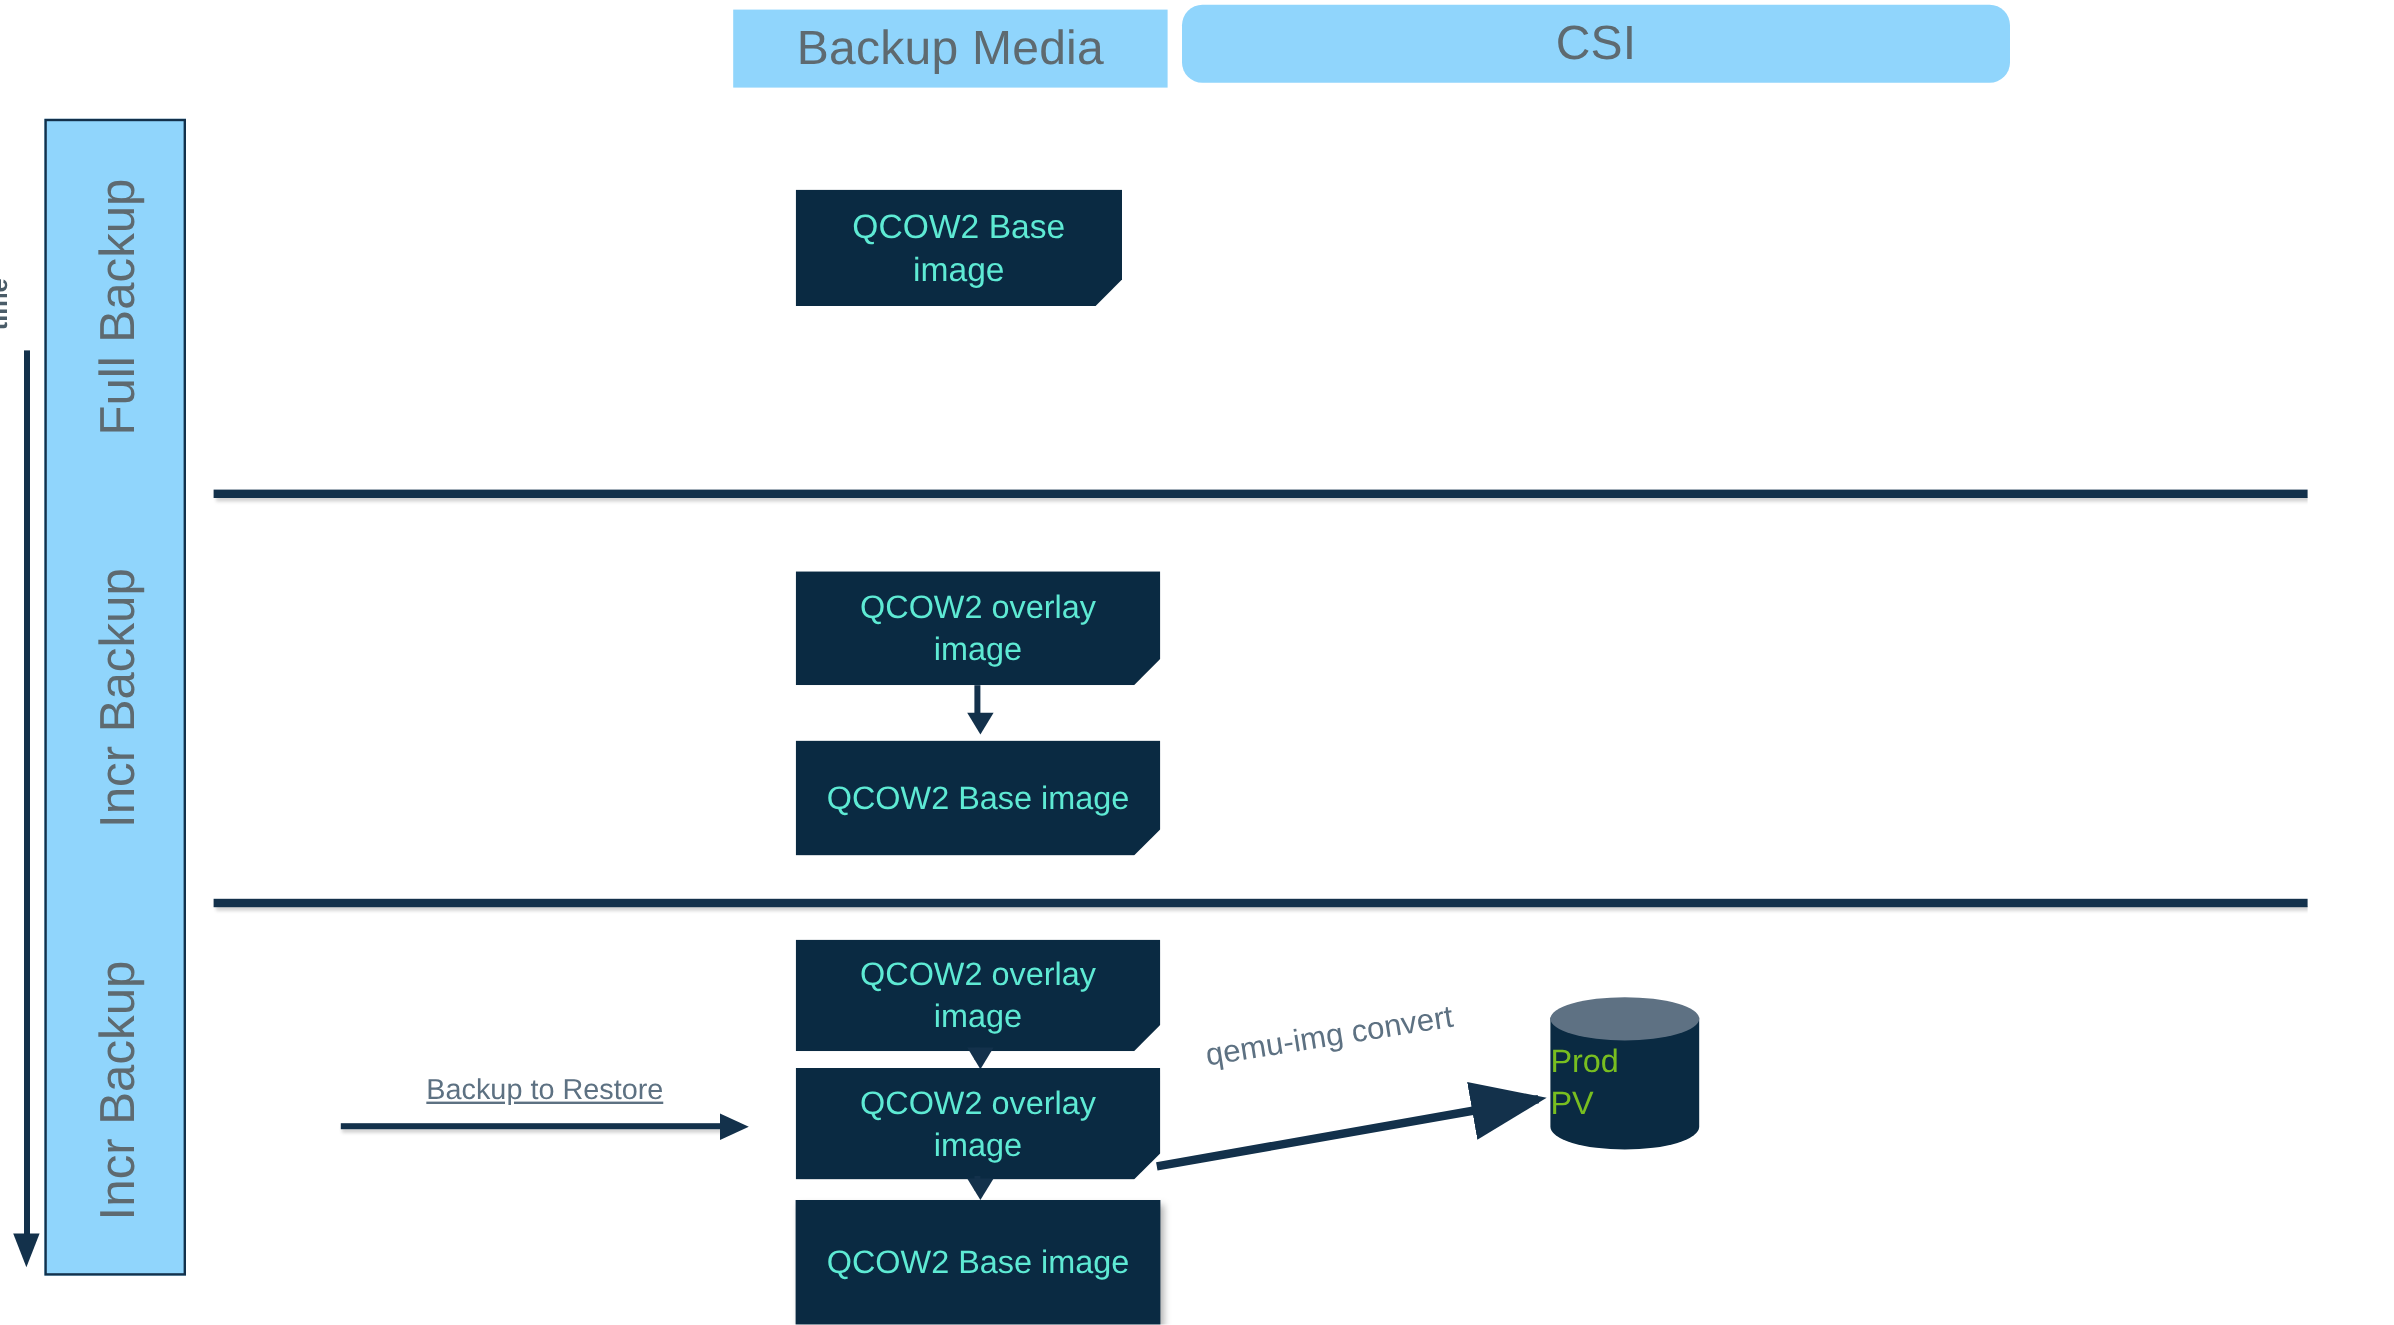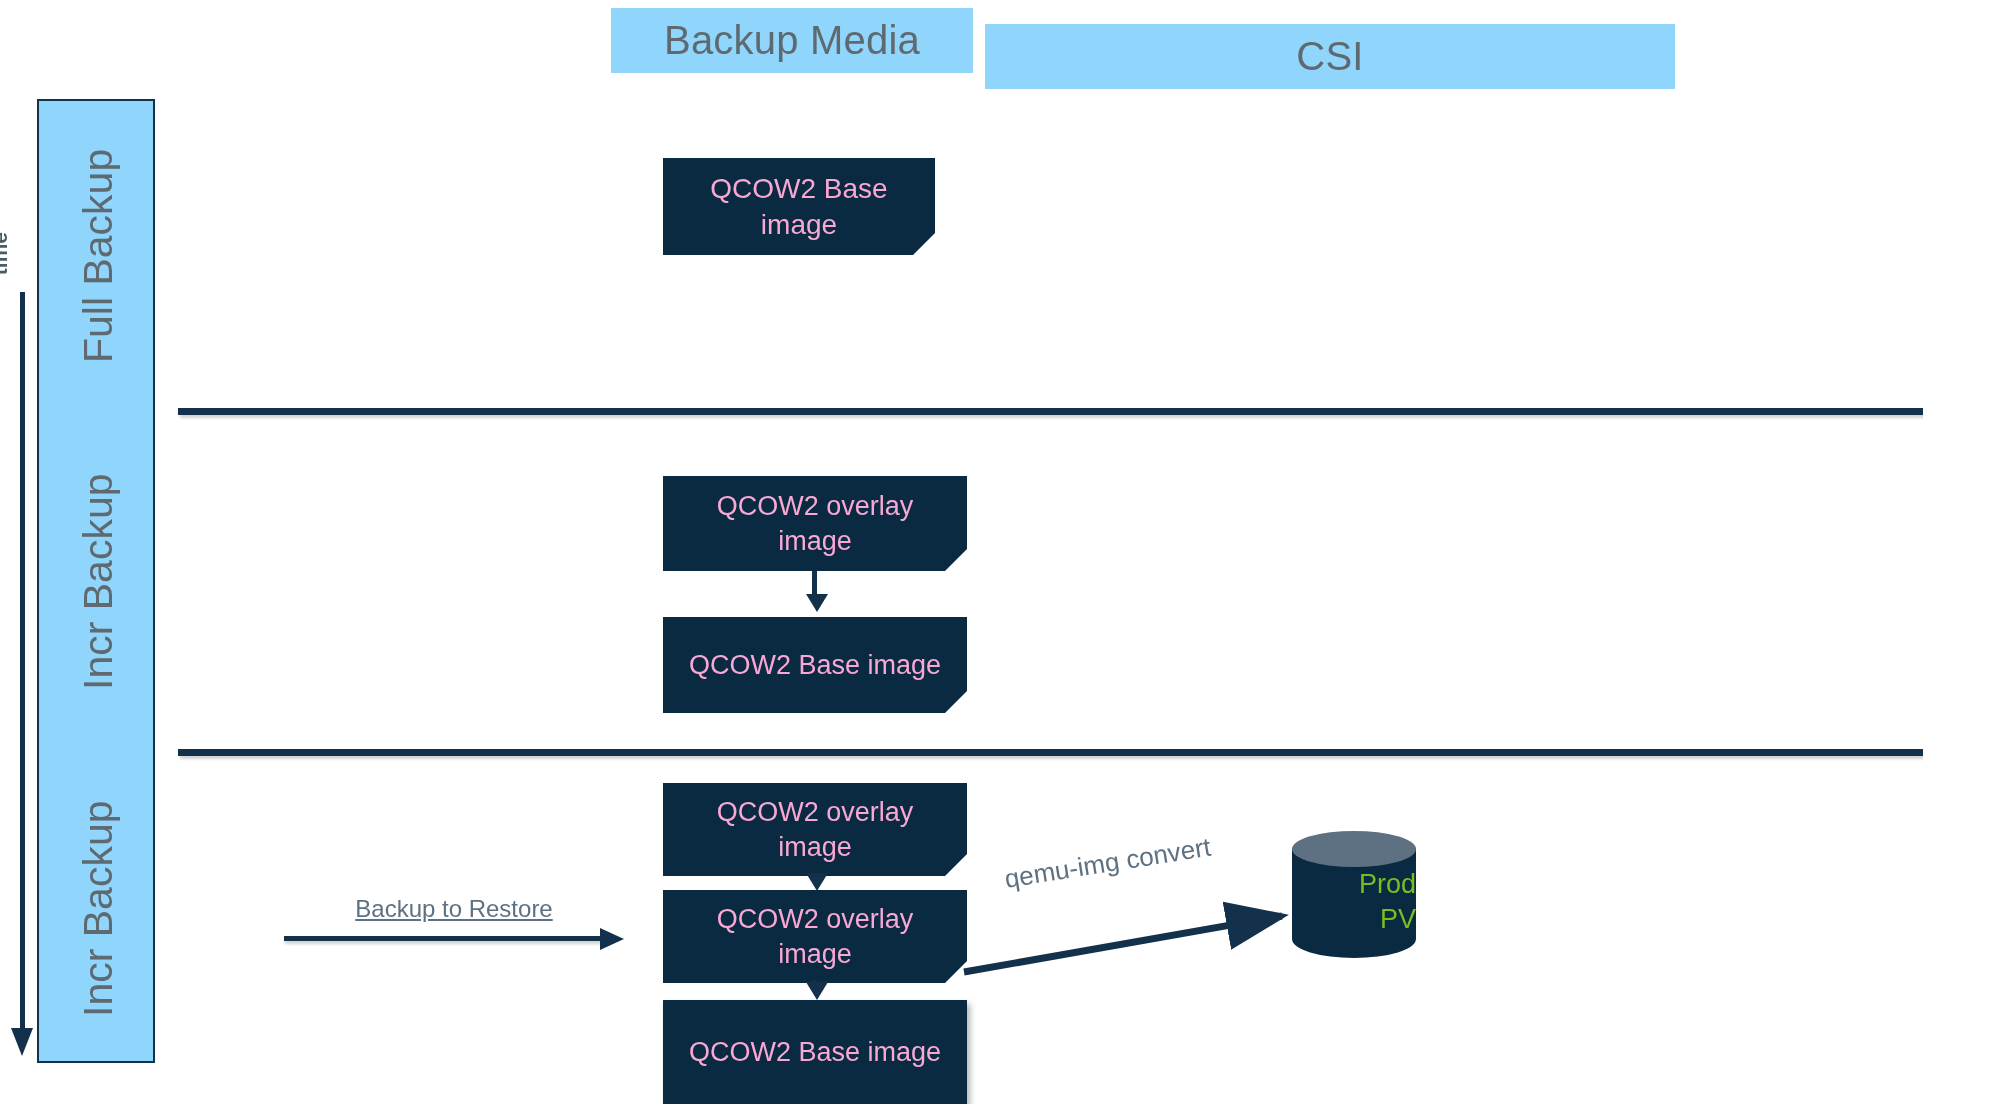--- a/index.html
+++ b/index.html
@@ -26,21 +26,21 @@
     color: #5E6A70;
     font-size: 40px;
     font-weight: 400;
     display: flex;
     align-items: center;
     justify-content: center;
     letter-spacing: 0.2px;
     white-space: nowrap;
   }
   #hdr-backup-media { left: 611px; top: 8px;  width: 362px; height: 65px; }
-  #hdr-csi          { left: 985px; top: 24px;  width: 690px; height: 65px; }
+  #hdr-csi          { left: 985px; top: 4px;  width: 690px; height: 65px; border-radius: 17px; }
 
   
   #phase-column {
     position: absolute;
     left: 37px;
     top: 99px;
     width: 118px;
     height: 964px;
     background: #90D5FC;
     border: 2px solid #13314B;
@@ -105,21 +105,21 @@
     background: #13314B;
     box-shadow: 2px 3px 3px rgba(0,0,0,0.18);
   }
   #divider-1 { top: 408px; }
   #divider-2 { top: 749px; }
 
   
   .qbox {
     position: absolute;
     background: #0A2A42;
-    color: #f9a8d4;
+    color: #5eead4;
     font-size: 27px;
     line-height: 1.28;
     text-align: center;
     display: flex;
     align-items: center;
     justify-content: center;
     padding: 0 14px;
     box-sizing: border-box;
     clip-path: polygon(0 0, 100% 0, 100% calc(100% - 22px), calc(100% - 22px) 100%, 0 100%);
     filter: drop-shadow(3px 4px 3px rgba(0,0,0,0.30));
@@ -234,21 +234,21 @@
     position: absolute;
     left: 0; top: 0;
     width: 124px; height: 36px;
     background: #5E7183;
     border-radius: 50%;
   }
   #prod-pv .cyl-label {
     position: absolute;
     left: 0; top: 36px;
     width: 124px;
-    text-align: right;
+    text-align: left;
     color: #78BE20;
     font-size: 27px;
     line-height: 1.3;
   }
 </style>
 </head>
 <body>
 
 <div id="canvas">
 

